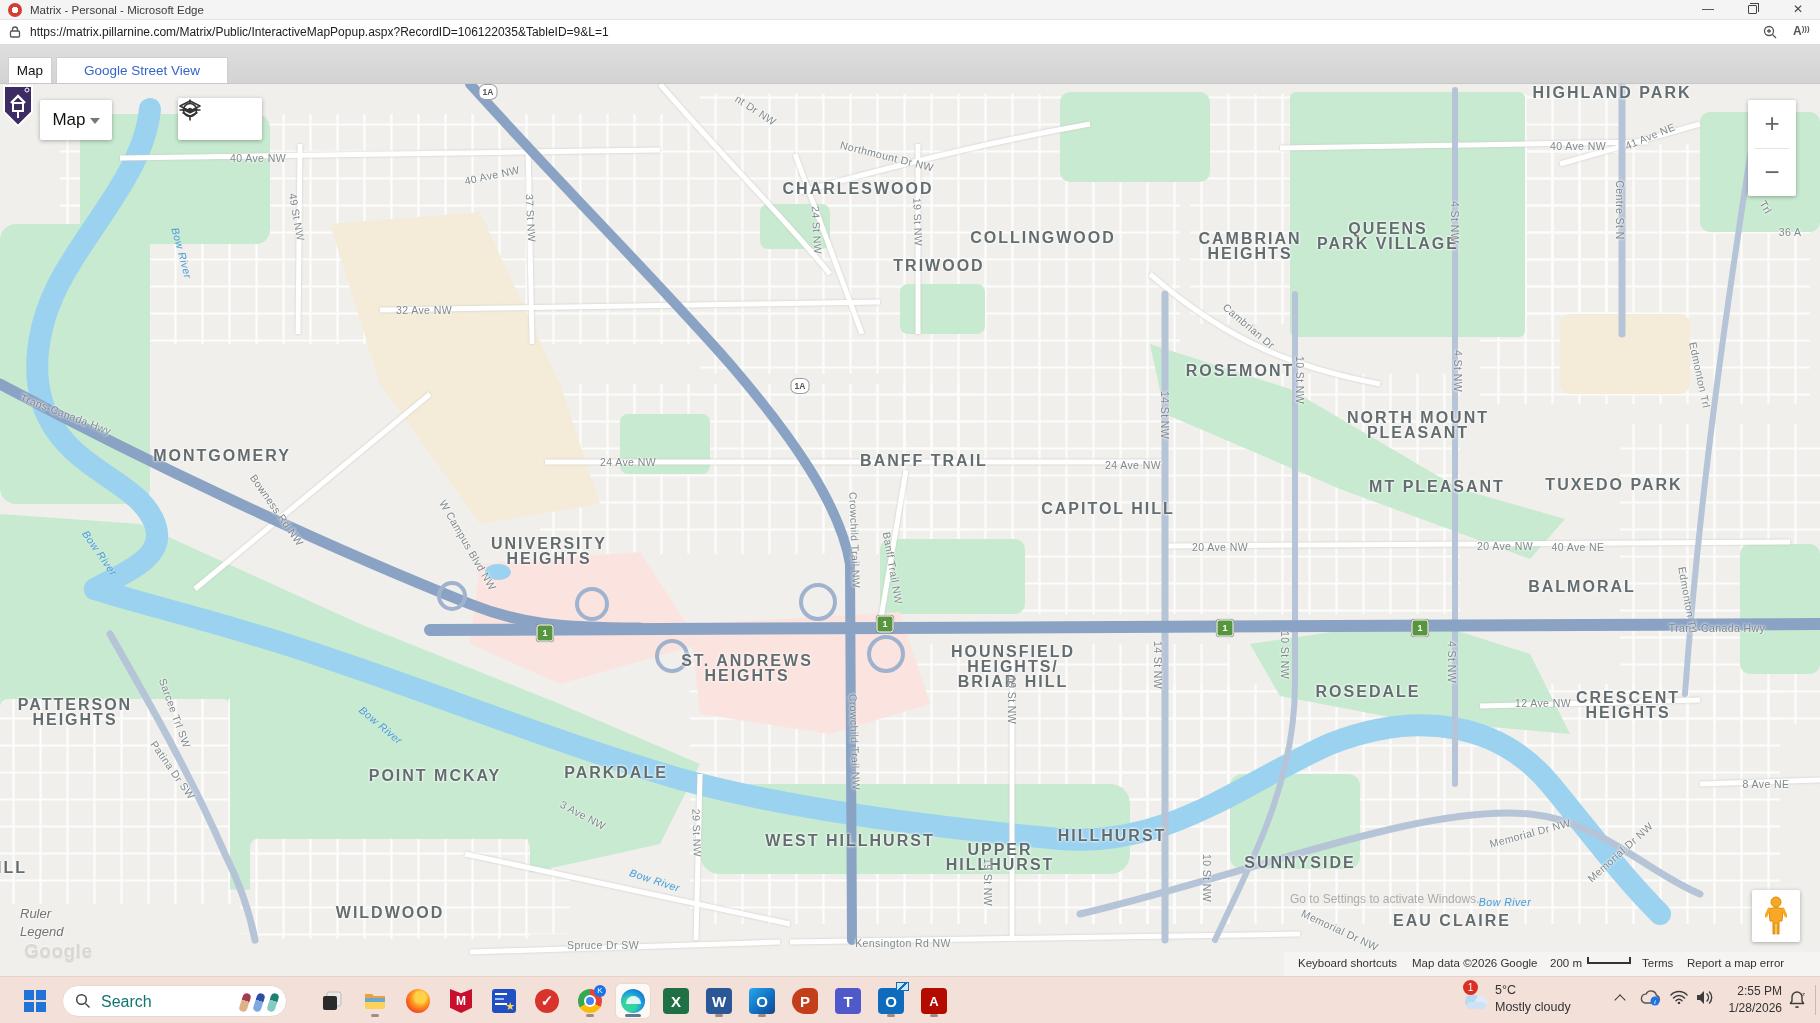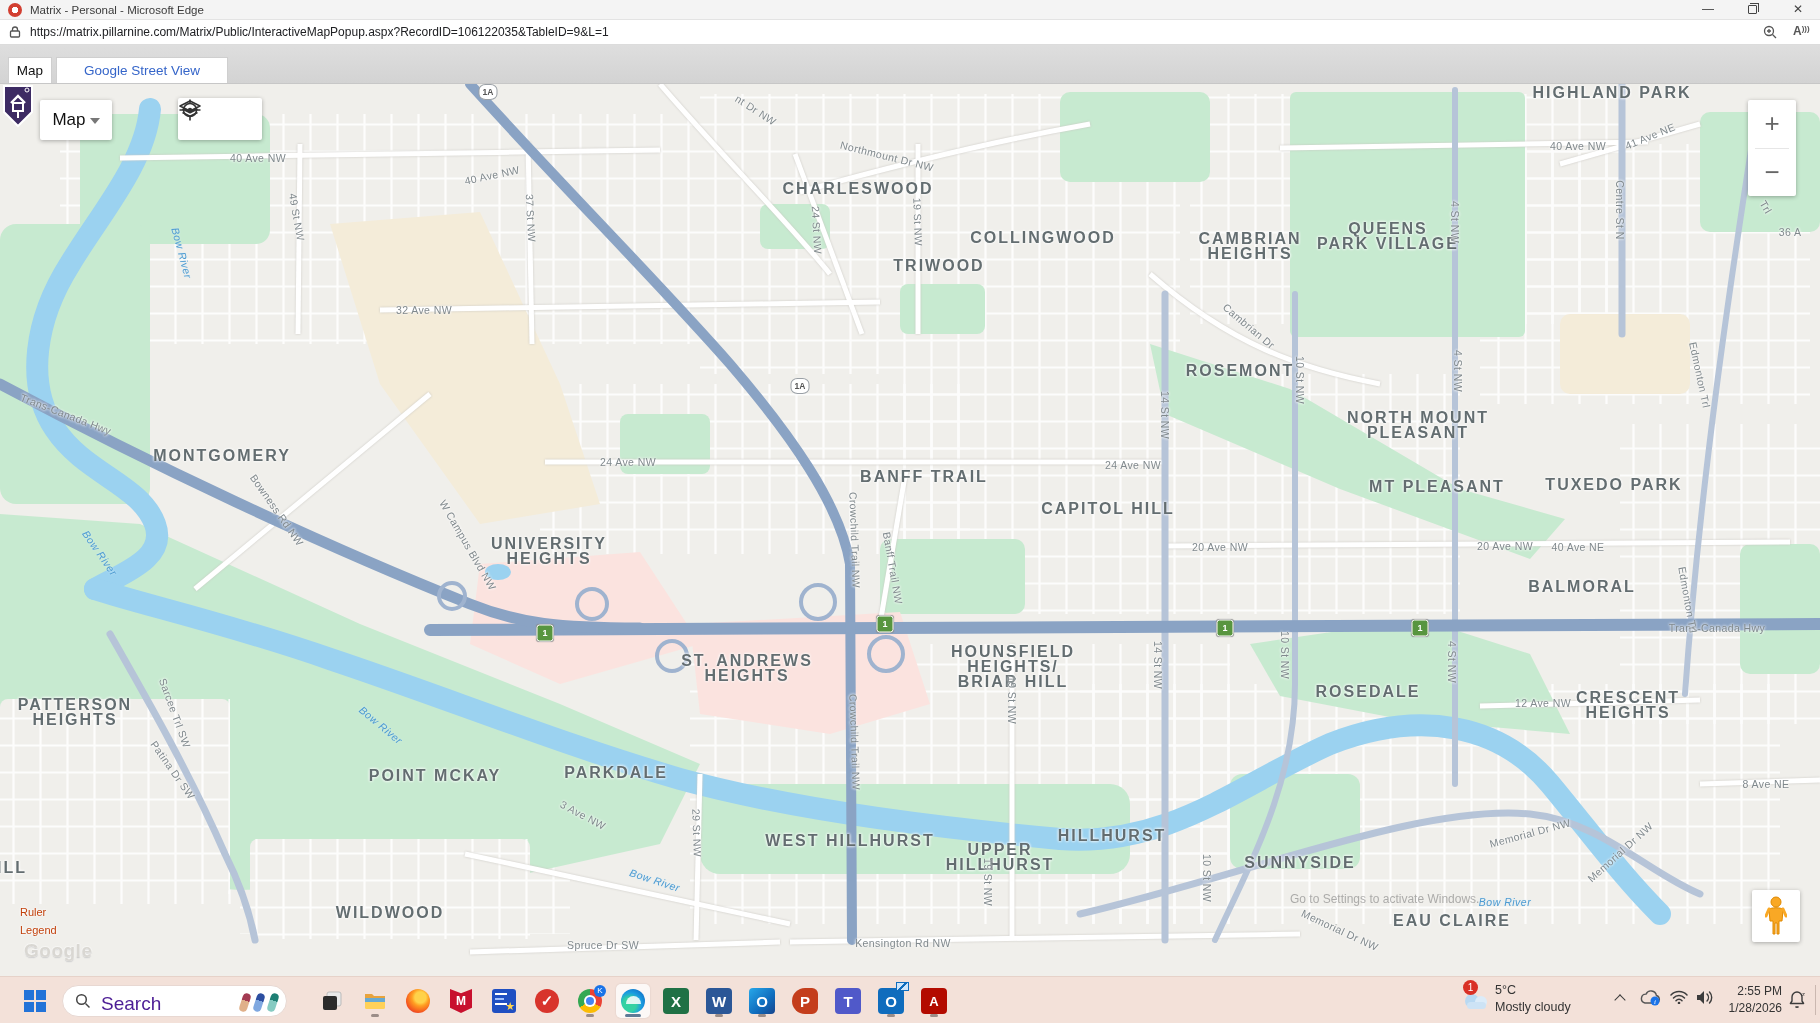--- a/index.html
+++ b/index.html
@@ -66,22 +66,22 @@
     justify-content:space-around; }
   .ctl-icon { width:24px; height:24px; cursor:pointer; }
   #zoom-box { position:absolute; left:1748px; top:16px; width:48px; height:96px; background:#fff;
     border-radius:2px; box-shadow:0 1px 4px rgba(0,0,0,.3); text-align:center; }
   .zoombtn { width:48px; height:48px; font-size:26px; color:#666; line-height:46px; cursor:pointer; }
   #zoom-divider { width:34px; height:1px; background:#e6e6e6; margin:0 auto; }
   #pegman-box { position:absolute; left:1752px; top:806px; width:48px; height:52px; background:#fff;
     border-radius:2px; box-shadow:0 1px 4px rgba(0,0,0,.3); cursor:grab; }
   #pegman-box svg { position:absolute; left:13px; top:6px; }
 
-  #ruler-link,#legend-link { position:absolute; left:20px; font-size:11px; color:#c2410c;
-    text-shadow:0 0 3px #fff,0 0 3px #fff; cursor:pointer; }
+  #ruler-link,#legend-link { position:absolute; left:20px; font-size:13px; color:#737373;
+    text-shadow:0 0 3px #fff,0 0 3px #fff; cursor:pointer;font-style:italic; }
   #ruler-link { top:822px; } #legend-link { top:840px; }
   #google-logo { position:absolute; left:24px; top:856px; font-size:19px; font-weight:bold; letter-spacing:.5px;
     color:#d9d7d2; text-shadow:0 0 2px #fff,0 0 2px #fff,0 1px 1px #aaa; cursor:pointer; }
 
   #watermark { position:absolute; left:1290px; top:804px; width:460px; text-align:left;
     color:rgba(115,115,115,.55); pointer-events:none; }
   #watermark .wm1 { font-size:21px; margin-left:22px; }
   #watermark .wm2 { font-size:12px; margin-top:4px; }
 
   #attribution { position:absolute; left:1284px; top:868px; width:536px; height:24px;
@@ -101,21 +101,21 @@
   .run-dash { position:absolute; bottom:1px; left:13px; width:8px; height:3px; border-radius:2px;
     background:#9b8d88; }
   .active-slot { background:rgba(255,255,255,.75); box-shadow:0 0 2px rgba(0,0,0,.12); }
   .active-dash { position:absolute; bottom:1px; left:9px; width:16px; height:3px; border-radius:2px;
     background:#5f7a96; }
 
   #start-btn { left:18px; }
   #search-pill { position:absolute; left:62px; top:8px; width:225px; height:32px; background:#fff;
     border:1px solid #e8d8d2; border-radius:16px; cursor:text; }
   #search-pill .mag { position:absolute; left:12px; top:7px; }
-  #search-text { position:absolute; left:38px; top:7px; font-size:19px; color:#4c1d95; }
+  #search-text { position:absolute; left:38px; top:7px; font-size:16px; color:#0f766e; }
   .brush { position:absolute; top:7px; width:8px; height:19px; border-radius:4px; transform:rotate(18deg); }
   #brush1 { left:178px; background:linear-gradient(#a33b52 40%,#e0b089 40%); }
   #brush2 { left:192px; background:linear-gradient(#2d4fa1 40%,#7fa8e0 40%); }
   #brush3 { left:206px; background:linear-gradient(#1e7f74 40%,#86cbc2 40%); }
   
   .tile { width:26px; height:26px; border-radius:4px; color:#fff; font-weight:bold; font-size:15px;
     display:flex; align-items:center; justify-content:center; }
 
   #weather { position:absolute; left:1455px; top:2px; width:150px; height:43px; cursor:pointer; border-radius:4px; }
   #weather-badge { position:absolute; left:8px; top:1px; width:15px; height:15px; background:#d93025;
@@ -284,21 +284,21 @@
       <div class="mlbl k-n" style="left: 1388px; top: 152px; transform: translate(-50%, -50%);">QUEENS
 PARK VILLAGE</div>
       <div class="mlbl k-n" style="left: 1240px; top: 286px; transform: translate(-50%, -50%);">ROSEMONT</div>
       <div class="mlbl k-n" style="left: 1418px; top: 341px; transform: translate(-50%, -50%);">NORTH MOUNT
 PLEASANT</div>
       <div class="mlbl k-n" style="left: 1437px; top: 402px; transform: translate(-50%, -50%);">MT PLEASANT</div>
       <div class="mlbl k-n" style="left: 1614px; top: 400px; transform: translate(-50%, -50%);">TUXEDO PARK</div>
       <div class="mlbl k-n" style="left: 222px; top: 371px; transform: translate(-50%, -50%);">MONTGOMERY</div>
       <div class="mlbl k-n" style="left: 549px; top: 467px; transform: translate(-50%, -50%);">UNIVERSITY
 HEIGHTS</div>
-      <div class="mlbl k-n" style="left: 924px; top: 392px; transform: translate(-50%, -50%);">BANFF TRAIL</div>
+      <div class="mlbl k-n" style="left: 924px; top: 376px; transform: translate(-50%, -50%);">BANFF TRAIL</div>
       <div class="mlbl k-n" style="left: 1108px; top: 424px; transform: translate(-50%, -50%);">CAPITOL HILL</div>
       <div class="mlbl k-n" style="left: 1582px; top: 502px; transform: translate(-50%, -50%);">BALMORAL</div>
       <div class="mlbl k-n" style="left: 747px; top: 584px; transform: translate(-50%, -50%);">ST. ANDREWS
 HEIGHTS</div>
       <div class="mlbl k-n" style="left: 1013px; top: 582px; transform: translate(-50%, -50%);">HOUNSFIELD
 HEIGHTS/
 BRIAR HILL</div>
       <div class="mlbl k-n" style="left: 1368px; top: 607px; transform: translate(-50%, -50%);">ROSEDALE</div>
       <div class="mlbl k-n" style="left: 1628px; top: 621px; transform: translate(-50%, -50%);">CRESCENT
 HEIGHTS</div>
@@ -413,20 +413,28 @@
   </div>
 
   <div id="ruler-link">Ruler</div>
   <div id="legend-link">Legend</div>
   <div id="google-logo">Google</div>
 
   <div id="watermark">
     <div class="wm2">Go to Settings to activate Windows.</div>
   </div>
 
+  <div id="attribution">
+    <span id="attr-keyboard">Keyboard shortcuts</span>
+    <span id="attr-data">Map data ©2026 Google</span>
+    <span id="attr-scale-label">200 m</span>
+    <span id="scalebar"></span>
+    <span id="attr-terms">Terms</span>
+    <span id="attr-report">Report a map error</span>
+  </div>
 </div>
 
 <div id="taskbar">
   <div id="start-btn" class="tb-icon">
     <svg width="22" height="22" viewBox="0 0 22 22">
       <rect x="0" y="0" width="10" height="10" fill="#2273d8"></rect>
         <rect x="12" y="0" width="10" height="10" fill="#2273d8"></rect>
       <rect x="0" y="12" width="10" height="10" fill="#2273d8"></rect>
         <rect x="12" y="12" width="10" height="10" fill="#2273d8"></rect>
     </svg>

